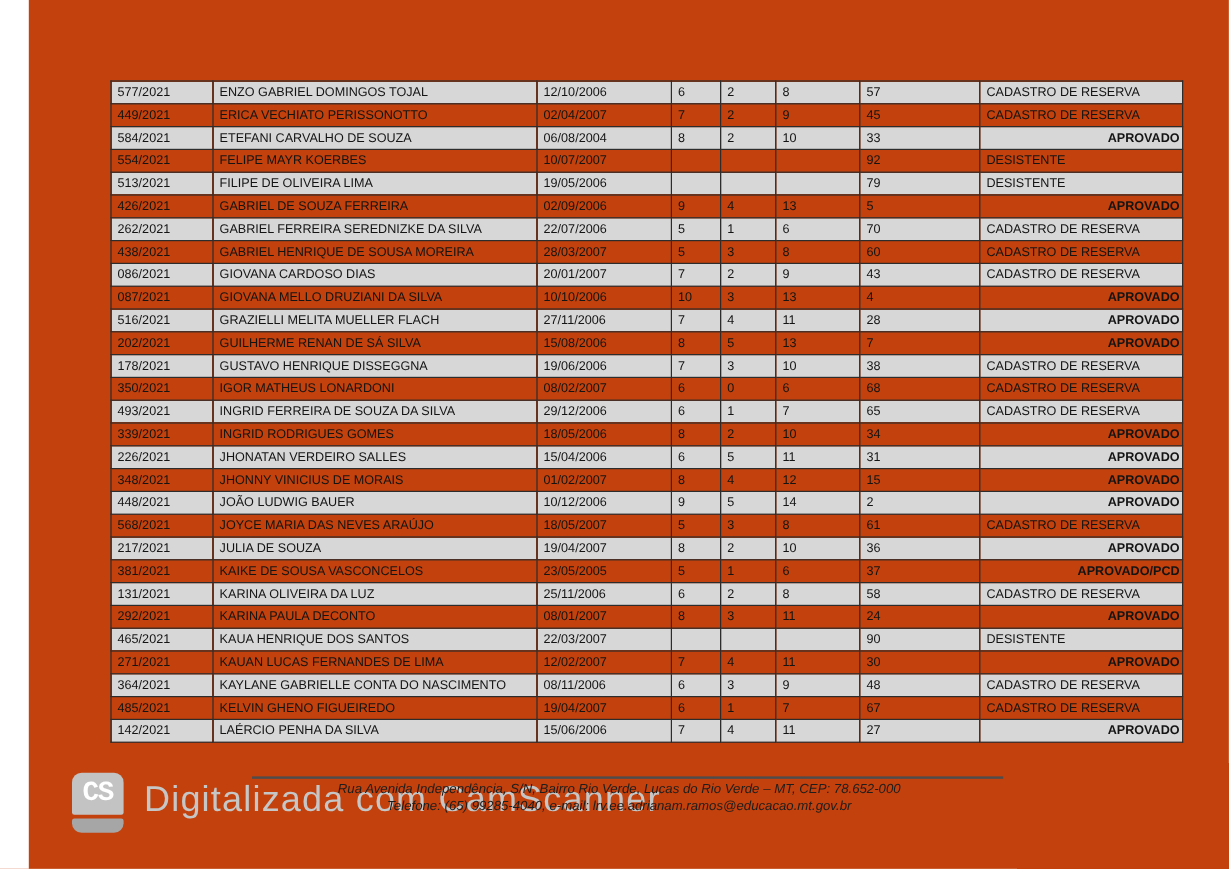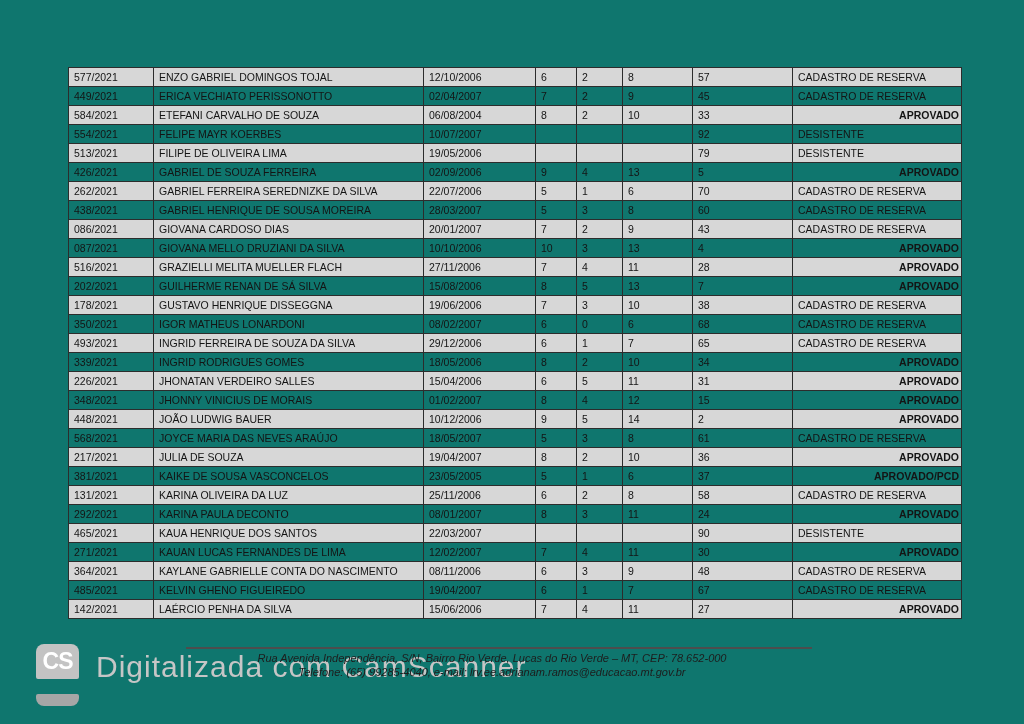--- a/index.html
+++ b/index.html
@@ -3,21 +3,21 @@
 <meta charset="utf-8">
 <style>
   * { margin: 0; padding: 0; box-sizing: border-box; }
   html, body { width: 1024px; height: 724px; }
   body {
     background: #ffffff;
     font-family: "Liberation Sans", sans-serif;
     position: relative;
     overflow: hidden;
   }
-  .page { position: absolute; inset: 0; background: #0f766e; }
+  .page { position: absolute; inset: 0; background: #c2410c; margin-left: 24px; }
 
   
   .table-wrap { position: absolute; left: 68px; top: 67px; }
   table.candidates {
     border-collapse: collapse;
     table-layout: fixed;
     width: 893px;
   }
   table.candidates td {
     border: 1px solid #2c2c2c;
@@ -49,21 +49,21 @@
     color: #1d1d1d;
   }
   .footer .italic { font-style: italic; }
   .footer .b { font-weight: bold; }
 
   
   .watermark { position: absolute; left: 0; top: 0; }
   .cs-logo {
     position: absolute;
     left: 36px; top: 644px;
-    width: 43px; height: 62px;
+    width: 43px; height: 50px; font-family: Liberation Mono, monospace;
   }
   .cs-logo .cs-top {
     position: absolute;
     left: 0; top: 0;
     width: 43px; height: 35px;
     background: #c3c3c3;
     border-radius: 8px 8px 2px 2px;
     color: #ffffff;
     font-weight: bold;
     font-size: 23px;

